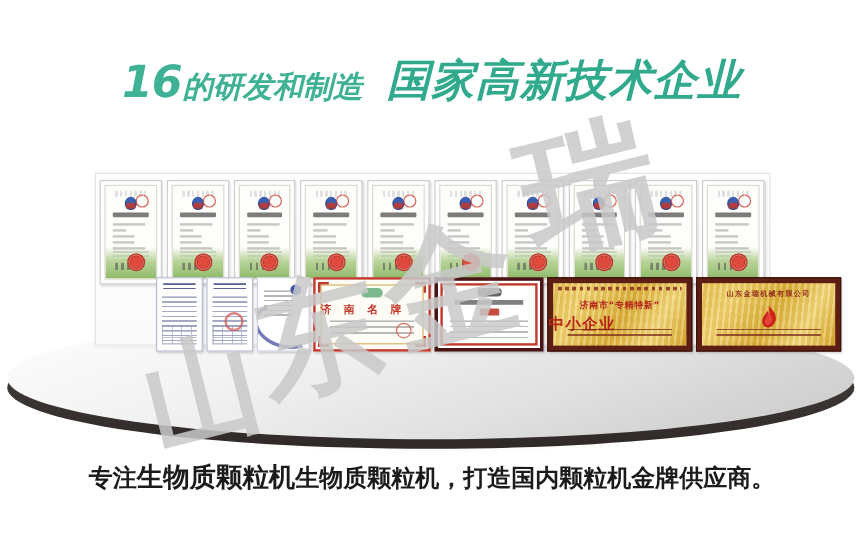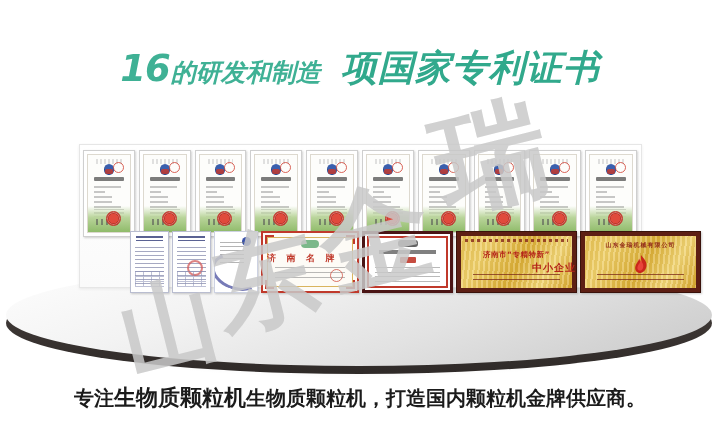--- a/index.html
+++ b/index.html
@@ -268,22 +268,22 @@
     position:absolute;left:8px;right:8px;top:7px;height:3px;
     background:repeating-linear-gradient(90deg,#8b2f1d 0 3px,transparent 3px 6px);
     opacity:.85;
   }
   .aw.gold .big1{
     position:absolute;left:0;right:0;top:18px;text-align:center;
     color:#b5251a;font-weight:bold;font-size:7.5px;letter-spacing:.5px;
     font-family:"DejaVu Sans","Liberation Sans",sans-serif;
   }
   .aw.gold .big2{
-    position:absolute;left:0;right:0;top:29px;text-align:right;
-    color:#b5251a;font-weight:bold;font-size:10px;letter-spacing:1px;
+    position:absolute;left:0;right:0;top:29px;text-align:left;
+    color:#b5251a;font-weight:bold;font-size:13px;letter-spacing:1px;
     font-family:"DejaVu Sans","Liberation Sans",sans-serif;
   }
   .aw.gold .foot{
     position:absolute;left:16px;right:16px;bottom:9px;height:9px;
     background:repeating-linear-gradient(180deg,#7a2a18 0 1.2px,transparent 1.2px 4.5px);
     opacity:.75;
   }
   .aw.gold .hdrtxt{
     position:absolute;left:0;right:0;top:9px;text-align:center;
     color:#8e2517;font-weight:bold;font-size:6px;letter-spacing:1px;
@@ -308,21 +308,21 @@
 </head>
 <body>
 
 <div id="stage">
 
   <div class="headline">
     <div class="hl-a">
       <span class="hl-num">16</span>
       <span class="hl-a-txt">的研发和制造</span>
     </div>
-    <div class="hl-b">项国家专利证书</div>
+    <div class="hl-b">国家高新技术企业</div>
   </div>
 
   <div class="disc-shadow"></div>
   <div class="disc-edge"></div>
   <div class="disc-top"></div>
 
   <div class="board"></div>
 
   <div class="row-top">
     <div class="cert">

